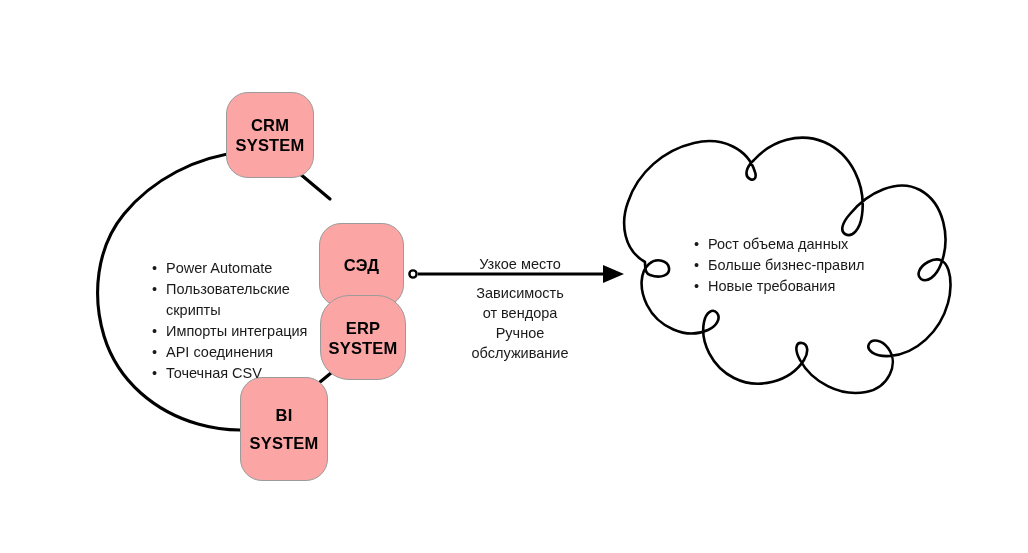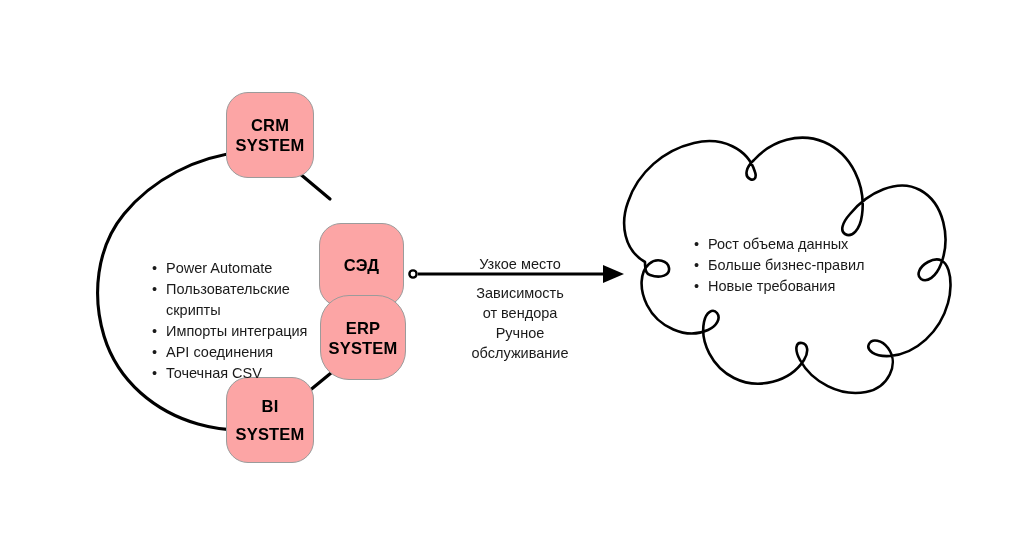--- a/index.html
+++ b/index.html
@@ -48,21 +48,21 @@
     font-size: 16.5px;
     line-height: 20px;
     color: #000000;
     letter-spacing: 0.2px;
     text-align: center;
     white-space: nowrap;
   }
   #box-crm  { left: 226px; top: 92px;  width: 88px;  height: 86px; }
   #box-sed  { left: 319px; top: 179px; width: 85px;  height: 84px; margin-top: 44px; }
   #box-erp  { left: 320px; top: 295px; width: 86px;  height: 85px; border-radius: 29px; }
-  #box-bi   { left: 226px; top: 377px; width: 88px;  height: 86px; gap: 8px; }
+  #box-bi   { left: 240px; top: 377px; width: 88px;  height: 104px; gap: 8px; }
 
   
   .bullet-list {
     position: absolute;
     list-style: none;
     margin: 0;
     padding: 0;
     z-index: 6;
     color: #1a1a1a;
   }

